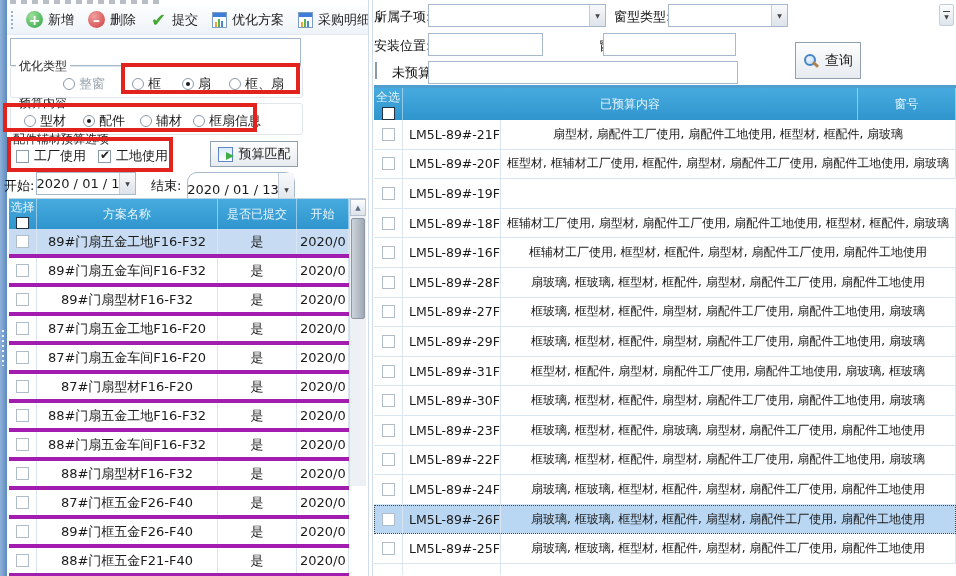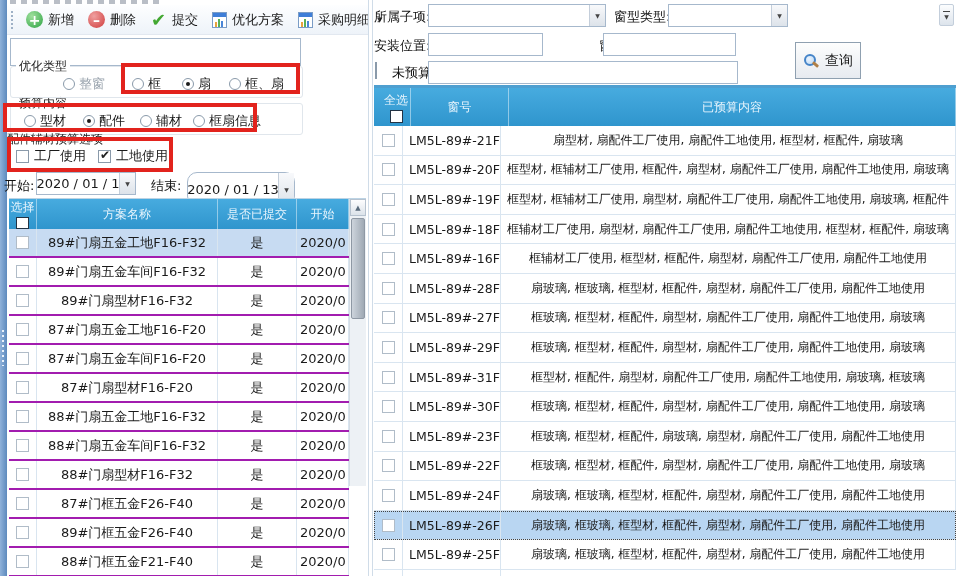--- a/index.html
+++ b/index.html
@@ -42,21 +42,21 @@
   #tb-overflow .bar { width:7px; height:1px; background:#444; margin-bottom:2px; }
   #tb-overflow .car { font-size:6px; color:#444; line-height:1; }
 
   
   .textbox { border:1px solid #a6b8cc; background:#fff; }
   #search-box { left:10px; top:38px; width:291px; height:28px; }
   .group { border:1px solid #e0e6ec; border-radius:3px; }
   .group-label { position:absolute; top:-9px; left:5px; background:#fff; padding:0 3px; font-size:12px; color:#222; white-space:nowrap; }
   #grp-optimize { left:10px; top:66px; width:293px; height:32px; }
   #grp-budget   { left:10px; top:103px; width:293px; height:32px; }
-  #lbl-options  { left:7px; top:131px; font-size:12px; color:#222; }
+  #lbl-options  { left:13px; top:131px; font-size:12px; color:#222; }
 
   .opt-item { position:absolute; display:inline-flex; align-items:center; gap:4px; font-size:13px; white-space:nowrap; }
   .radio { width:12px; height:12px; border:1px solid #8a9aaa; border-radius:50%; background:#fff; position:relative; flex:0 0 auto; }
   .radio.checked::after { content:""; position:absolute; inset:3px; background:#1c1c1c; border-radius:50%; }
   .opt-item.disabled { color:#9aa4ae; }
   .cb { width:13px; height:13px; border:1px solid #8a9aaa; background:#fff; position:relative; flex:0 0 auto; }
   .cb.checked::after { content:"✔"; position:absolute; left:1px; top:-3px; font-size:12px; font-weight:bold; color:#222; }
   .cb-item { position:absolute; display:inline-flex; align-items:center; gap:5px; font-size:13px; white-space:nowrap; }
 
   .btn { border:1px solid #8fa0b0; background:linear-gradient(#fdfdfd,#e7ebf0); display:flex; align-items:center; justify-content:center; gap:6px; font-size:13px; }
@@ -85,21 +85,21 @@
   .ghead .hc { display:flex; flex-direction:column; align-items:center; justify-content:center;
     border-right:1px solid rgba(255,255,255,.45); overflow:hidden; white-space:nowrap; }
   .hcb { width:13px; height:13px; background:#fff; border:1px solid #234; margin-top:1px; }
   .cell { display:flex; align-items:center; justify-content:center; border-right:1px solid #d9e5f0;
     overflow:hidden; white-space:nowrap; height:100%; }
 
   
   #ltable { left:9px; top:198px; width:357px; height:288px; border-top:1px solid #bcd3e4; }
   #lhead { height:30px; width:340px; font-size:12px; }
   .lc1 { width:28px; } .lc2 { width:181px; } .lc3 { width:79px; } .lc4 { flex:1; }
-  .lrow { display:flex; height:29px; width:340px; border-bottom:2px solid #a21caf; background:#fff; font-size:13px; }
+  .lrow { display:flex; height:29px; width:340px; border-bottom:4px solid #a21caf; background:#fff; font-size:13px; }
   .lrow.selected { background:#c7dbf2; }
   .lrow .cb { border-color:#b0bcc8; }
   .lrow .date { justify-content:flex-start; padding-left:3px; }
 
   
   #lsb { position:absolute; right:0; top:0; bottom:0; width:17px; background:#edf1f5; border-left:1px solid #d4dce4; }
   .sb-btn { height:17px; background:linear-gradient(#fdfdfe,#dce3ea); border:1px solid #b6c2cf; color:#5a6b7c;
     font-size:7px; display:flex; align-items:center; justify-content:center; }
   #lsb-thumb { position:absolute; left:1px; right:1px; top:19px; height:101px;
     background:linear-gradient(90deg,#cdd4dc,#9fa9b4); border:1px solid #8e98a4; border-radius:2px; }
@@ -120,21 +120,21 @@
   #btn-query { left:795px; top:42px; width:66px; height:37px; font-size:14px; }
   .icon-search { width:16px; height:16px; position:relative; }
   .icon-search::before { content:""; position:absolute; left:1px; top:1px; width:8px; height:8px;
     border:2px solid #4584c8; border-radius:50%; background:radial-gradient(circle at 35% 35%,#eaf4ff,#bcd8f2); }
   .icon-search::after { content:""; position:absolute; left:9px; top:10px; width:7px; height:3px;
     background:#b08048; transform:rotate(40deg); border-radius:1px; }
   #rp-blue-line { left:374px; top:85px; width:582px; height:3px; background:#4e9fd0; }
 
   
   #rtable { left:374px; top:88px; width:582px; height:488px; }
-  #rhead { height:38px; font-size:12px;padding-left:8px; }
+  #rhead { height:32px; font-size:12px; }
   .rc1 { width:29px; } .rc2 { width:98px; } .rc3 { flex:1; }
   .rrow { display:flex; height:29.6px; width:582px; border-bottom:1px solid #d9e5f0; background:#fff; font-size:12px; }
   .rrow.selected { background:#b9d6f2; outline:1px dotted #444; outline-offset:-1px; }
   .rrow .cb { border-color:#b0bcc8; }
   .rrow .wno { justify-content:flex-start; padding-left:6px; font-size:12.5px; }
   #rtail { display:flex; height:11px; width:582px; }
   #rtail div { border-right:1px solid #d9e5f0; height:100%; }
 </style>
 </head>
 <body>
@@ -245,20 +245,24 @@
       <span class="cb-item" style="left: 16px; top: 147px;">
         <span class="cb"></span>
         <span>工厂使用</span>
       </span>
 
       <span class="cb-item" style="left: 98px; top: 147px;">
         <span class="cb checked"></span>
         <span>工地使用</span>
       </span>
     </div>
+  <div class="abs btn" id="btn-match">
+    <span class="icon-match"></span>
+    <span>预算匹配</span>
+  </div>
 
   
   <div class="abs fld-label" id="lbl-start">开始:</div>
   <div class="abs combo" id="combo-start">
     <span class="val">2020 / 01 / 1</span>
     <span class="dd">▼</span>
   </div>
   <div class="abs fld-label" id="lbl-end">结束:</div>
   <div class="abs combo" id="combo-end">
     <span class="val">2020 / 01 / 13</span>
@@ -425,22 +429,22 @@
   </div>
   <div class="abs" id="rp-blue-line"></div>
 
   
   <div class="abs" id="rtable">
     <div class="ghead" id="rhead">
       <div class="hc rc1">
         <span>全选</span>
         <span class="hcb"></span>
       </div>
+      <div class="hc rc3">已预算内容</div>
       <div class="hc rc2">窗号</div>
-      <div class="hc rc3">已预算内容</div>
     </div>
     <div id="rbody">
 
         <div class="rrow">
           <div class="cell rc1">
             <span class="cb"></span>
           </div>
           <div class="cell rc2 wno">LM5L-89#-21F19</div>
           <div class="cell rc3">扇型材, 扇配件工厂使用, 扇配件工地使用, 框型材, 框配件, 扇玻璃</div>
         </div>
@@ -451,21 +455,20 @@
           </div>
           <div class="cell rc2 wno">LM5L-89#-20F18</div>
           <div class="cell rc3">框型材, 框辅材工厂使用, 框配件, 扇型材, 扇配件工厂使用, 扇配件工地使用, 扇玻璃</div>
         </div>
 
         <div class="rrow">
           <div class="cell rc1">
             <span class="cb"></span>
           </div>
           <div class="cell rc2 wno">LM5L-89#-19F17</div>
-          <div class="cell rc3">框型材, 框辅材工厂使用, 扇型材, 扇配件工厂使用, 扇配件工地使用, 扇玻璃, 框配件</div>
         </div>
 
         <div class="rrow">
           <div class="cell rc1">
             <span class="cb"></span>
           </div>
           <div class="cell rc2 wno">LM5L-89#-18F16</div>
           <div class="cell rc3">框辅材工厂使用, 扇型材, 扇配件工厂使用, 扇配件工地使用, 框型材, 框配件, 扇玻璃</div>
         </div>
 

